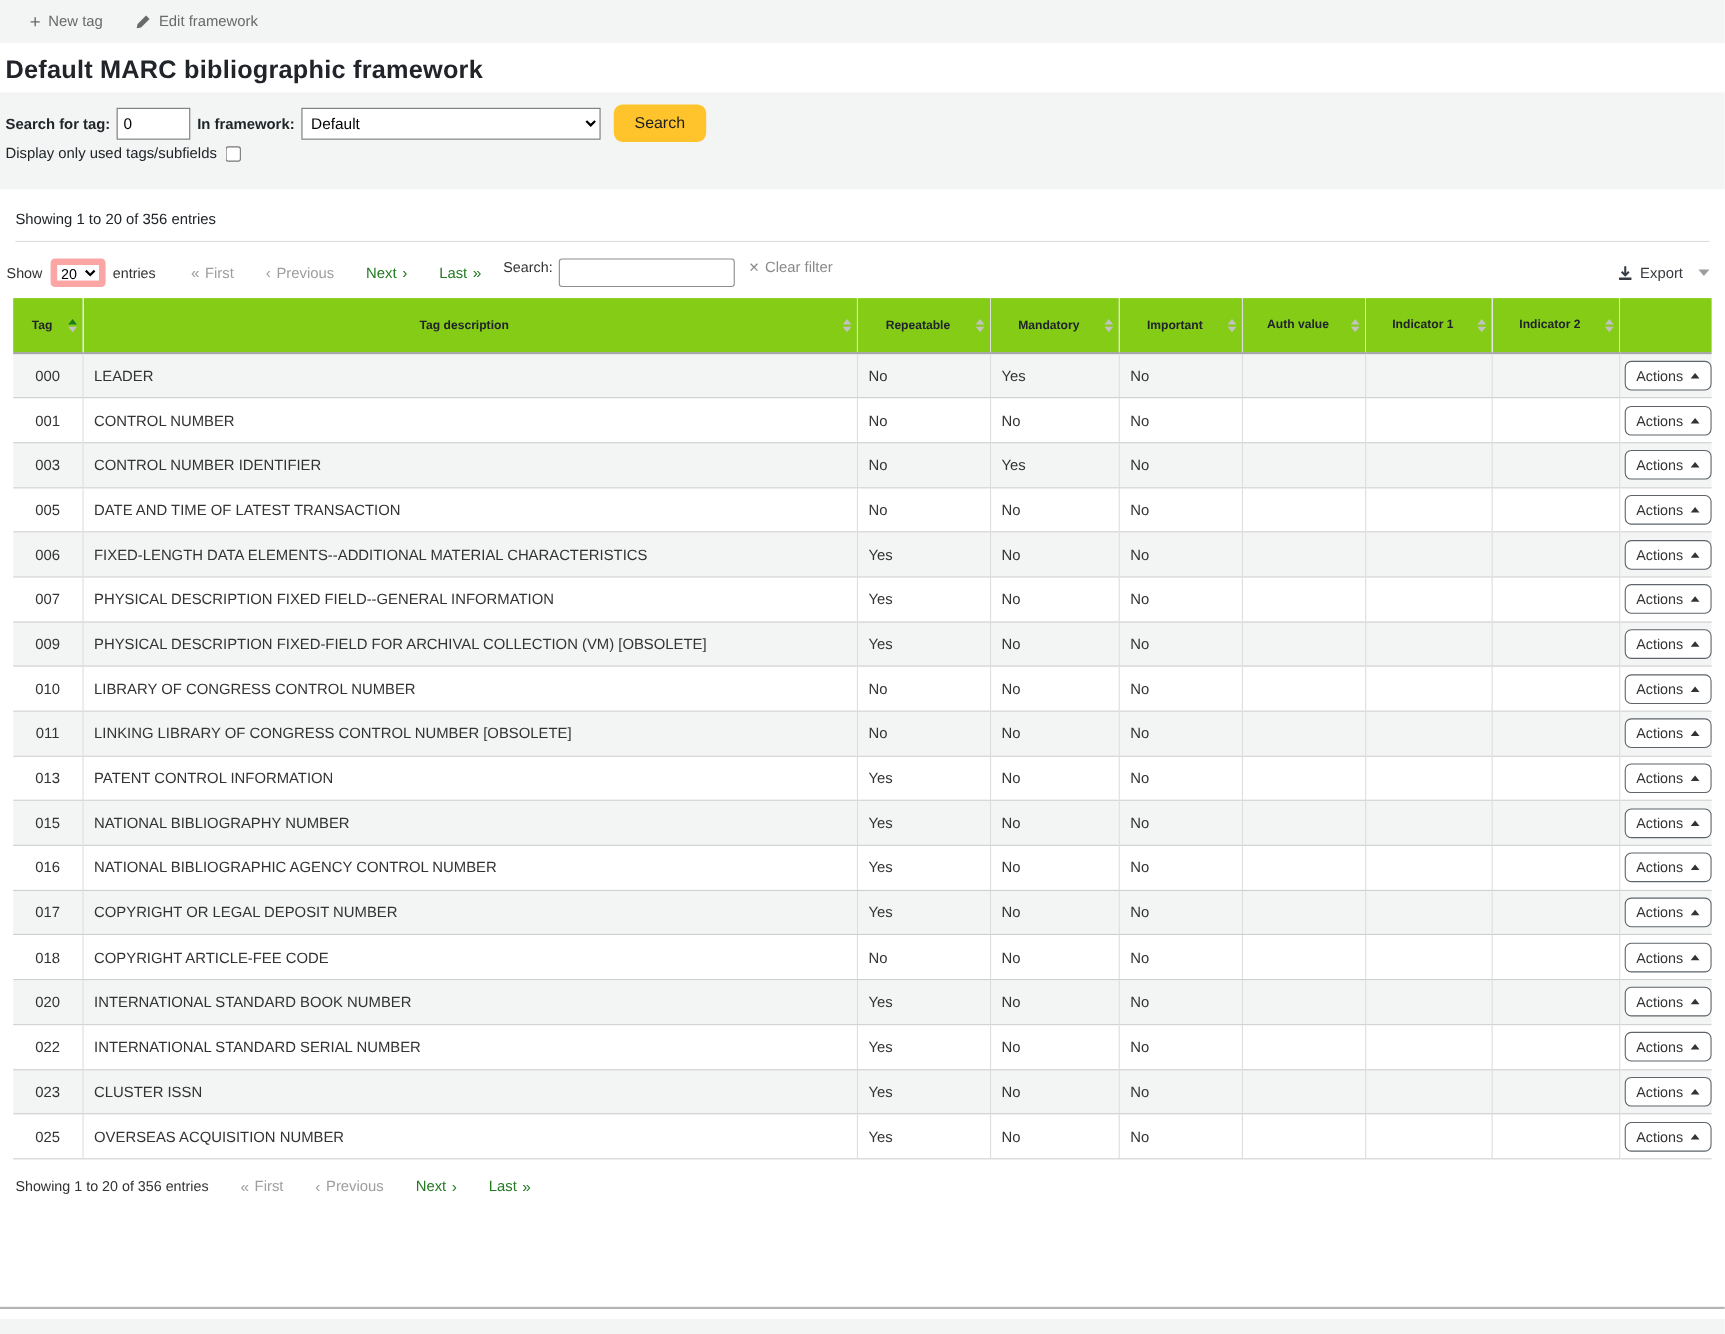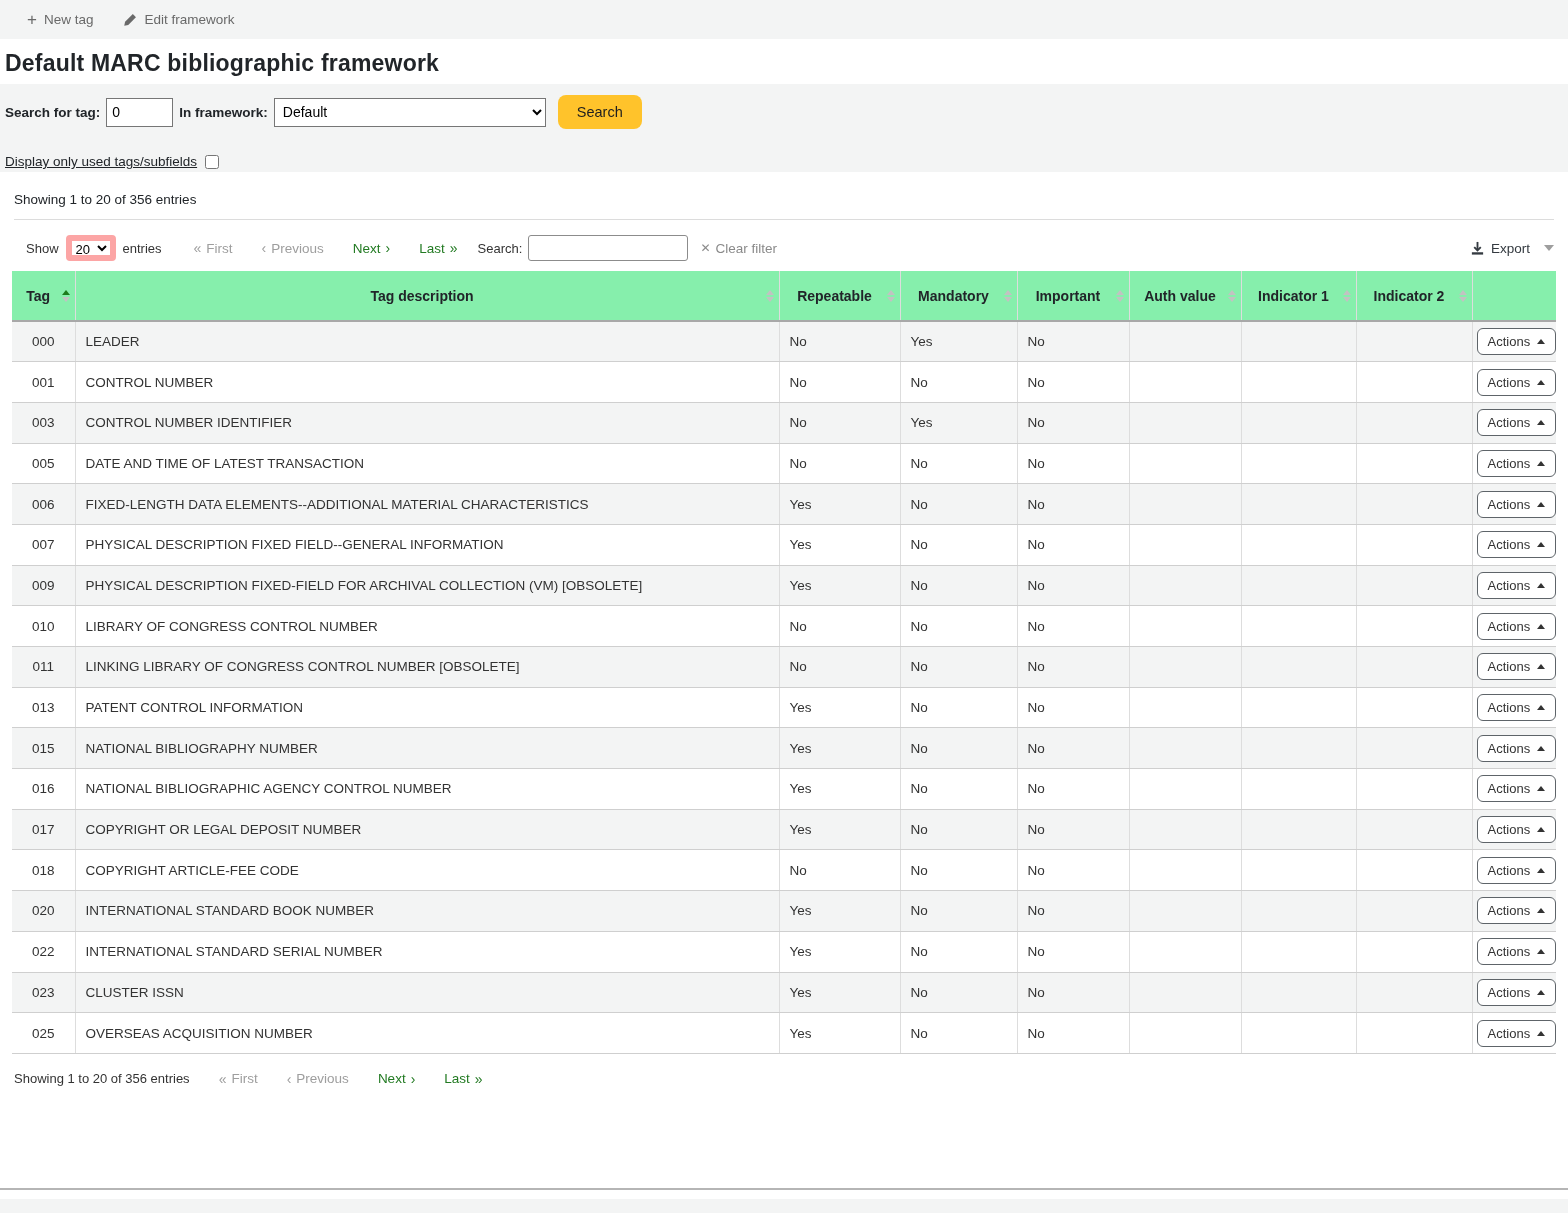--- a/index.html
+++ b/index.html
@@ -34,57 +34,57 @@
     font-family:"Liberation Sans",sans-serif; font-size:14px; padding:0 5px; background:#fff;
   }
   .fw-select {
     width:272px; height:29px; margin-left:6px; border:1px solid #767676; background:#fff;
     font-family:"Liberation Sans",sans-serif; font-size:14px; padding:0 4px;
   }
   .btn-search {
     margin-left:12px; background:#FFC32B; color:#1F1F1F; border:none; border-radius:8px;
     padding:9px 19px; font-size:14.5px; font-family:"Liberation Sans",sans-serif; cursor:pointer;
   }
-  .display-row { display:flex; align-items:center; gap:8px; margin-top:22px; color:#212529; font-size:13.5px;text-decoration:underline; }
+  .display-row { display:flex; align-items:center; gap:8px; margin-top:0; color:#212529; font-size:13.5px; }
   .display-row input { width:14px; height:14px; }
 
   
   .main { flex:1 1 auto; border-bottom:2px solid #B5B5B5; }
   .info-text { color:#212529; font-size:13.5px; padding:20px 0 0 14px; }
   .divider { border:none; border-top:1px solid #DCDCDC; margin:12px 14px 0 14px; }
 
-  .controls { display:flex; align-items:center; margin:14px 14px 0 26px; height:28px; color:#333; }
+  .controls { display:flex; align-items:center; margin:14px 14px 0 6px; height:28px; color:#333; }
   .entries-select {
     width:50px; height:26px; border:6px solid #fca5a5; border-radius:4px; background:#fff;
     font-family:"Liberation Sans",sans-serif; font-size:13px; margin:0 7px;
   }
   .pagination { display:inline-flex; align-items:center; gap:29px; margin-left:32px; }
   .pg { display:inline-flex; align-items:center; gap:5px; font-size:13.5px; cursor:pointer; }
   .pg.disabled { color:#9E9E9E; cursor:default; }
   .pg.active { color:#227A22; }
   .pg .chev { font-size:14px; }
-  .filter-group { display:inline-flex; align-items:center; margin-left:20px; }
+  .filter-group { display:inline-flex; align-items:flex-start; margin-left:20px; }
   .filter-input {
     width:160px; height:26px; margin-left:6px; border:1px solid #8C8C8C; border-radius:3px;
     background:#fff; font-family:"Liberation Sans",sans-serif; font-size:13px; padding:0 6px;
   }
   .clear-filter { display:inline-flex; align-items:center; gap:5px; color:#8A8A8A; margin-left:12px; cursor:pointer; font-size:13.5px; }
   .clear-filter .x { font-size:12px; }
   .export-group { margin-left:auto; display:inline-flex; align-items:center; gap:6px; color:#343A40; cursor:pointer; font-size:13.5px; }
   .export-group .caret-down {
     width:0; height:0; border-left:5px solid transparent; border-right:5px solid transparent;
     border-top:6px solid #9E9E9E; margin-left:8px;
   }
 
   
   table.marc { width:1544px; margin:9px 12px 0 12px; border-collapse:collapse; table-layout:fixed; }
   th {
-    height:50px; font-weight:bold; color:#212529; font-size:14px; text-align:center;
+    height:50px; font-weight:bold; color:#212529; font-size:11px; text-align:center;
     vertical-align:middle; position:relative; border-left:1px solid #DDDDDD;
-    border-bottom:2px solid #A8A8A8; background:#86efac; padding:0 16px 0 6px; cursor:pointer;
+    border-bottom:2px solid #A8A8A8; background:#84cc16; padding:0 16px 0 6px; cursor:pointer;
   }
   th:first-child { border-left:none; }
   th.no-sort { cursor:default; }
   th.wrap .hlbl { display:inline-block; max-width:72px; line-height:15px; }
   .sorters { position:absolute; right:5px; top:50%; transform:translateY(-50%); display:flex; flex-direction:column; gap:2px; }
   .tri-up { width:0; height:0; border-left:4px solid transparent; border-right:4px solid transparent; border-bottom:5px solid #C2C2C2; }
   .tri-down { width:0; height:0; border-left:4px solid transparent; border-right:4px solid transparent; border-top:5px solid #C2C2C2; }
   th.sorted-asc .tri-up { border-bottom-color:#1D7C1D; }
 
   td {

